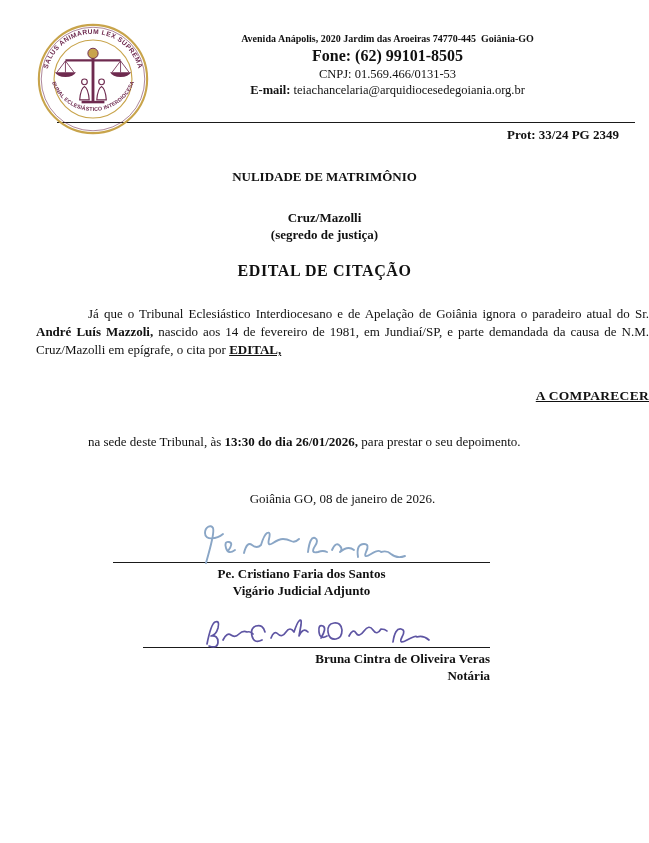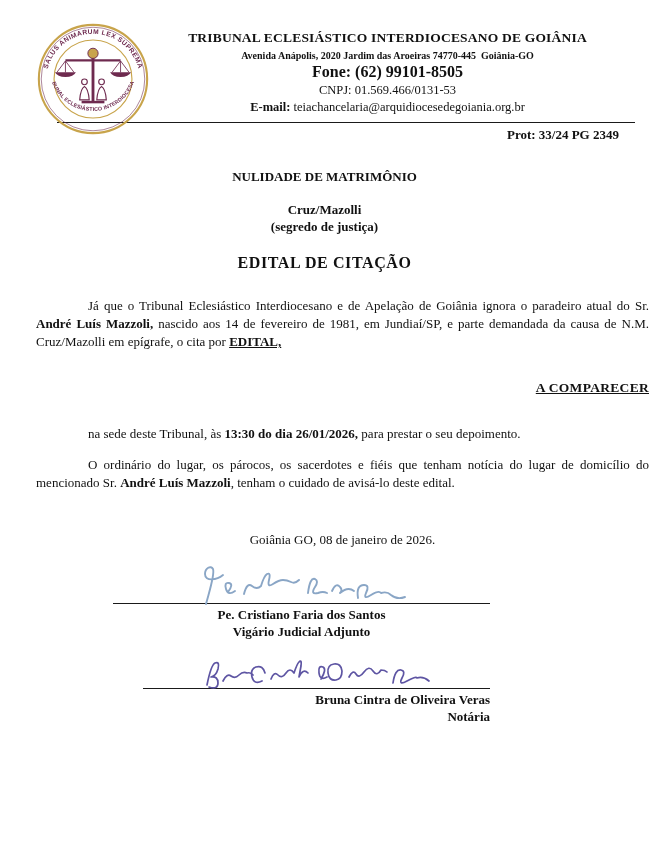--- a/index.html
+++ b/index.html
@@ -20,21 +20,21 @@
   .org-cnpj{font-size:12.5px;margin-top:1px;}
   .org-email{font-size:12.5px;margin-top:1px;}
   .b{font-weight:bold;}
 
   .top-rule{border-top:1.6px solid #1a1a1a;margin-left:57px;margin-right:14px;height:0;}
   .prot{font-size:13px;font-weight:bold;text-align:right;padding-right:30px;margin-top:4px;}
 
   
   .case-block{text-align:center;margin-top:26px;line-height:1.3;}
   .case-subject{font-size:13px;font-weight:bold;}
-  .case-lines{margin-top:16px;}
+  .case-lines{margin-top:24px;}
   .case-parties,.case-diocese,.case-secrecy{font-size:13px;font-weight:bold;}
   .doc-title{font-size:16px;font-weight:bold;letter-spacing:0.6px;margin-top:17px;}
 
   
   .content{padding-left:36px;}
   .para{font-size:13px;line-height:1.38;text-align:justify;text-indent:52px;}
   .p1{margin-top:24px;}
   .summons{text-align:right;font-size:13.5px;font-weight:bold;text-decoration:underline;margin-top:29px;letter-spacing:0.3px;}
   .p2{margin-top:29px;}
   .p3{margin-top:11px;}
@@ -97,21 +97,20 @@
           <circle cx="51" cy="63" r="3" class="maroon-s" stroke-width="1.2"></circle>
           <path d="M 46,82 q 1,-12 5,-14 q 4,2 5,14 Z" class="maroon-s" stroke-width="1.2"></path>
           <circle cx="69" cy="63" r="3" class="maroon-s" stroke-width="1.2"></circle>
           <path d="M 64,82 q 1,-12 5,-14 q 4,2 5,14 Z" class="maroon-s" stroke-width="1.2"></path>
         </g>
         <rect x="48" y="83" width="24" height="2.6" class="maroon-f"></rect>
       </g>
     </svg>
 
     <div class="header-text">
-      <div class="org-name">TRIBUNAL ECLESIÁSTICO INTERDIOCESANO DE GOIÂNIA</div>
       <div class="org-addr">Avenida Anápolis, 2020 Jardim das Aroeiras 74770-445&nbsp; Goiânia-GO</div>
       <div class="org-phone">Fone: (62) 99101-8505</div>
       <div class="org-cnpj">CNPJ: 01.569.466/0131-53</div>
       <div class="org-email"><span class="b">E-mail:</span><span> teiachancelaria@arquidiocesedegoiania.org.br</span></div>
     </div>
   </div>
 
   <div class="top-rule"></div>
 
   <div class="prot">Prot: 33/24 PG 2349</div>
@@ -126,21 +125,20 @@
   </div>
 
   <div class="content">
 
     <p class="para p1"><span>Já que o Tribunal Eclesiástico Interdiocesano e de Apelação de Goiânia ignora o paradeiro atual do Sr. </span><span class="b">André Luís Mazzoli,</span><span> nascido aos 14 de fevereiro de 1981, em Jundiaí/SP, e parte demandada da causa de N.M. Cruz/Mazolli em epígrafe, o cita por </span><span class="b u">EDITAL,</span></p>
 
     <div class="summons">A COMPARECER</div>
 
     <p class="para p2"><span>na sede deste Tribunal, às </span><span class="b">13:30 do dia 26/01/2026,</span><span> para prestar o seu depoimento.</span></p>
 
-    <p class="para p3"><span>O ordinário do lugar, os párocos, os sacerdotes e fiéis que tenham notícia do lugar de domicílio do mencionado Sr. </span><span class="b">André Luís Mazzoli</span><span>, tenham o cuidado de avisá-lo deste edital.</span></p>
 
     <div class="dateline">Goiânia GO, 08 de janeiro de 2026.</div>
 
     <div class="sig-block-1">
       <svg class="sig-script" width="220" height="48" viewBox="0 0 220 48" aria-hidden="true">
         <g fill="none" stroke-width="1.9" stroke-linecap="round" stroke-linejoin="round">
           <path d="M14,42 C18,27 23,12 21,7 C19,3 13,6 13,12 C13,20 25,18 31,13" stroke="#8aa6c6"></path>
           <path d="M36,30 q6,-8 1,-9 q-5,-1 -3,6 q2,7 9,2" stroke="#8aa6c6"></path>
           <path d="M52,32 q3,-12 8,-8 t9,0 q3,-10 6,-12 q4,-2 2,6 q-2,8 4,4 t10,-4 t8,2 q4,2 8,-2" stroke="#8aa6c6"></path>
           <path d="M116,31 q2,-16 7,-14 q4,2 0,8 q-5,8 3,6 q5,-2 9,0" stroke="#8aa6c6"></path>

